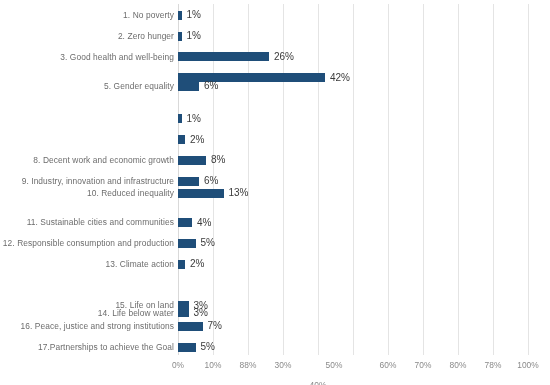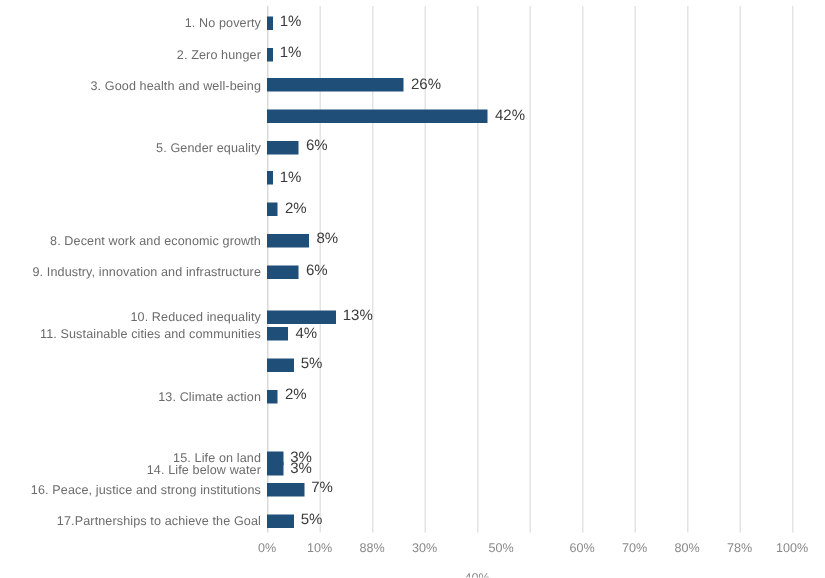--- a/index.html
+++ b/index.html
@@ -154,21 +154,21 @@
           <div class="bar" style="width: 91px; background: rgb(31, 78, 121);"></div>
           <div class="bar-value">26%</div>
         </div>
       </div>
       <div class="row" style="top: 67.19px;">
         <div class="bar-wrap">
           <div class="bar" style="width: 147px; background: rgb(31, 78, 121);"></div>
           <div class="bar-value">42%</div>
         </div>
       </div>
-      <div class="row" style="top: 88px;">
+      <div class="row" style="top: 76px;">
         <div class="cat-label">5. Gender equality</div>
         <div class="bar-wrap">
           <div class="bar" style="width: 21px; background: rgb(31, 78, 121);"></div>
           <div class="bar-value">6%</div>
         </div>
       </div>
       <div class="row" style="top: 108.65px;">
         <div class="bar-wrap">
           <div class="bar" style="width: 3.5px; background: rgb(31, 78, 121);"></div>
           <div class="bar-value">1%</div>
@@ -187,35 +187,36 @@
           <div class="bar-value">8%</div>
         </div>
       </div>
       <div class="row" style="top: 170.84px;">
         <div class="cat-label">9. Industry, innovation and infrastructure</div>
         <div class="bar-wrap">
           <div class="bar" style="width: 21px; background: rgb(31, 78, 121);"></div>
           <div class="bar-value">6%</div>
         </div>
       </div>
-      <div class="row" style="top: 201px;">
+      <div class="row" style="top: 183px;">
         <div class="cat-label">10. Reduced inequality</div>
         <div class="bar-wrap">
           <div class="bar" style="width: 45.5px; background: rgb(31, 78, 121);"></div>
           <div class="bar-value">13%</div>
         </div>
       </div>
       <div class="row" style="top: 212.3px;">
         <div class="cat-label">11. Sustainable cities and communities</div>
         <div class="bar-wrap">
           <div class="bar" style="width: 14px; background: rgb(31, 78, 121);"></div>
           <div class="bar-value">4%</div>
         </div>
       </div>
       <div class="row" style="top: 233.03px;">
+        <div class="cat-label">12. Responsible consumption and production</div>
         <div class="bar-wrap">
           <div class="bar" style="width: 17.5px; background: rgb(31, 78, 121);"></div>
           <div class="bar-value">5%</div>
         </div>
       </div>
       <div class="row" style="top: 253.76px;">
         <div class="cat-label">13. Climate action</div>
         <div class="bar-wrap">
           <div class="bar" style="width: 7px; background: rgb(31, 78, 121);"></div>
           <div class="bar-value">2%</div>

